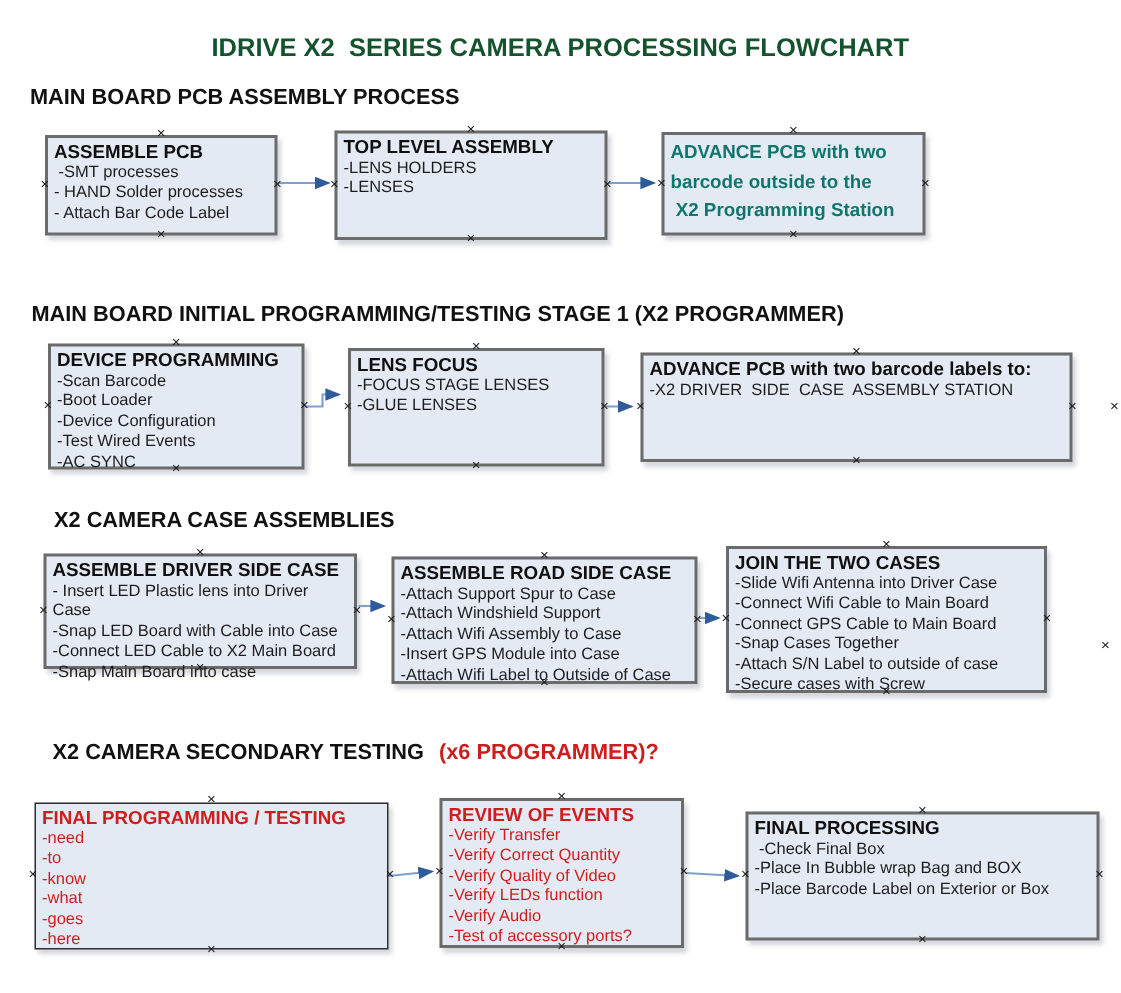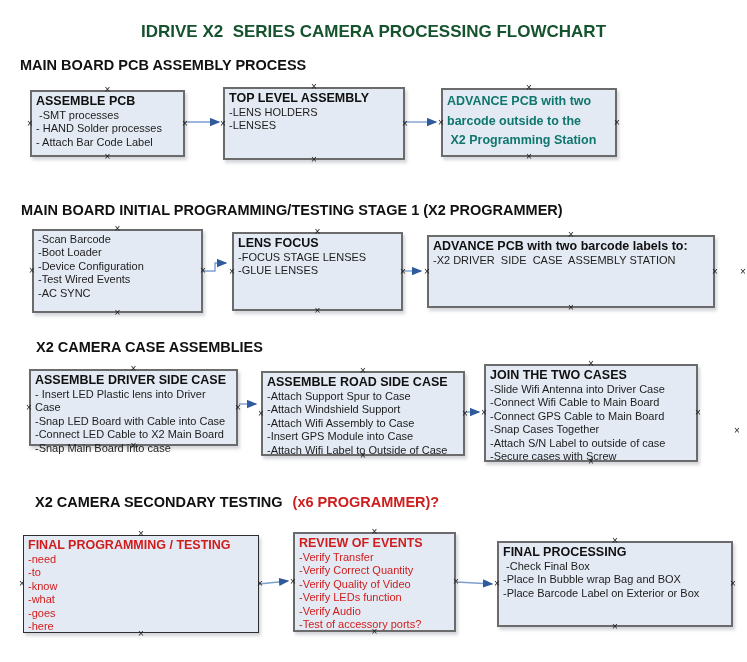--- a/index.html
+++ b/index.html
@@ -79,20 +79,21 @@
     <div class="item">ADVANCE PCB with two</div>
     <div class="item">barcode outside to the</div>
     <div class="item"> X2 Programming Station</div>
   <span class="anchor a-t">×</span>
       <span class="anchor a-b">×</span>
       <span class="anchor a-l">×</span>
       <span class="anchor a-r">×</span>
     </div>
 
   <div class="box" id="b21">
+    <div class="hdr">DEVICE PROGRAMMING</div>
     <div class="item">-Scan Barcode</div>
     <div class="item">-Boot Loader</div>
     <div class="item">-Device Configuration</div>
     <div class="item">-Test Wired Events</div>
     <div class="item">-AC SYNC</div>
   <span class="anchor a-t">×</span>
       <span class="anchor a-b">×</span>
       <span class="anchor a-l">×</span>
       <span class="anchor a-r">×</span>
     </div>

